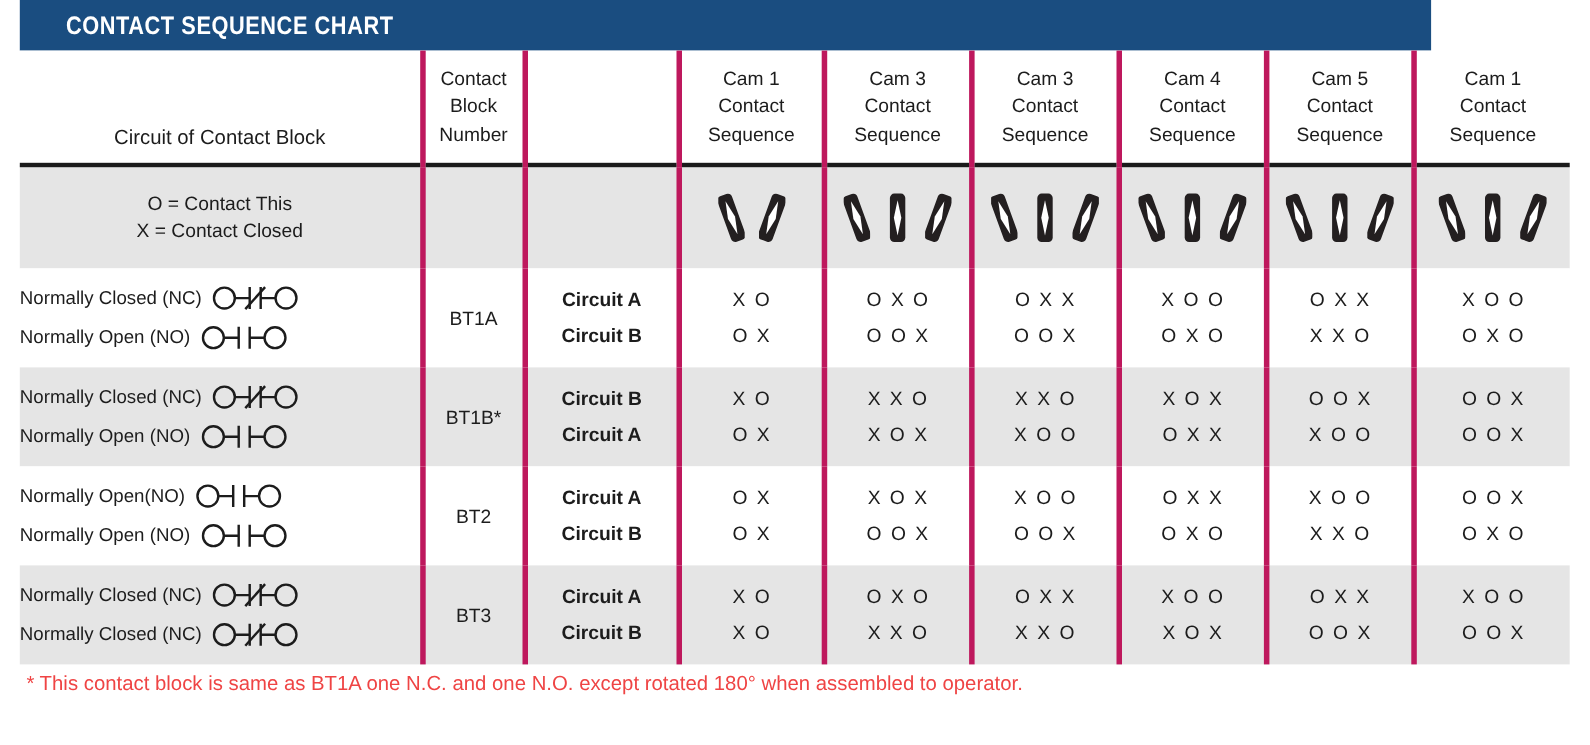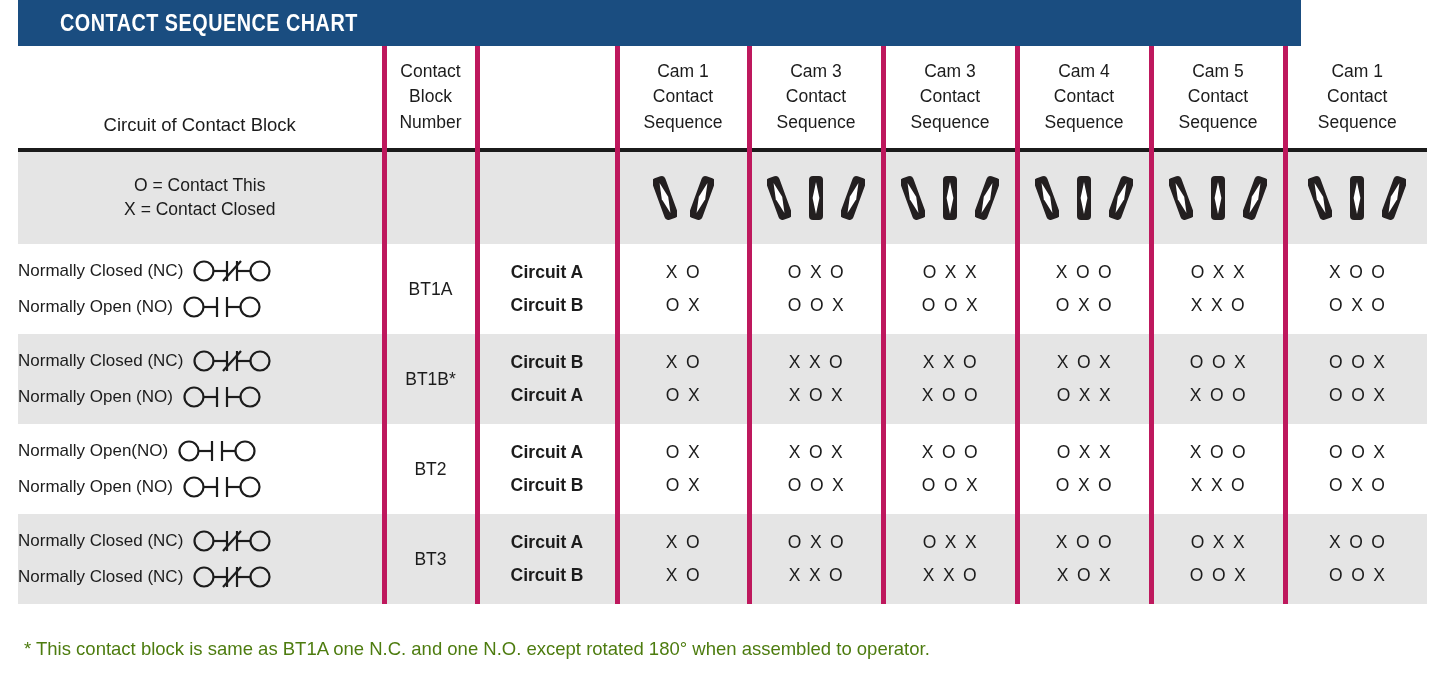--- a/index.html
+++ b/index.html
@@ -105,24 +105,24 @@
     display: flex;
     align-items: center;
     height: 36px;
     white-space: nowrap;
   }
   .desc-text { font-size: 17px; }
   .desc-sym { margin-left: 10px; display: inline-flex; align-items: center; }
 
   
   .footnote {
-    margin-top: 34px;
+    margin-top: 6px;
     padding-left: 6px;
     font-size: 18.5px;
-    color: #4d7c0f;
+    color: #ef4444;
     white-space: nowrap;
   }
 
   .cam-icons { display: flex; justify-content: center; align-items: center; gap: 13px; }
 </style>
 </head>
 <body>
 
 <div class="chart-wrap">
 

